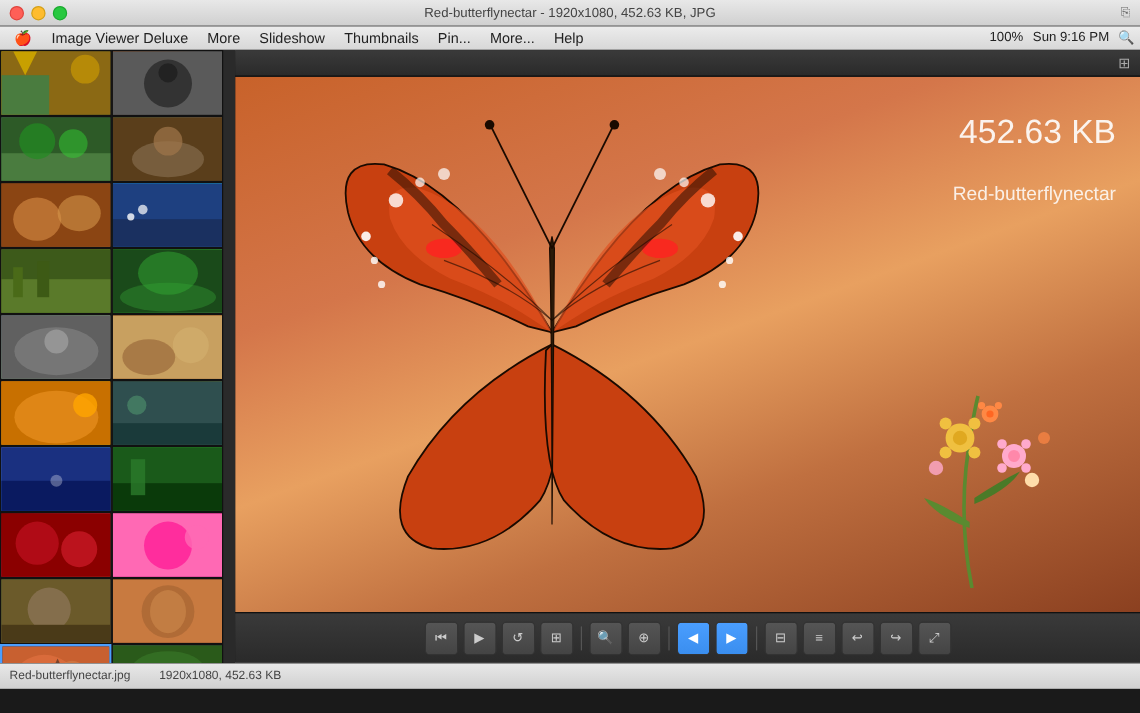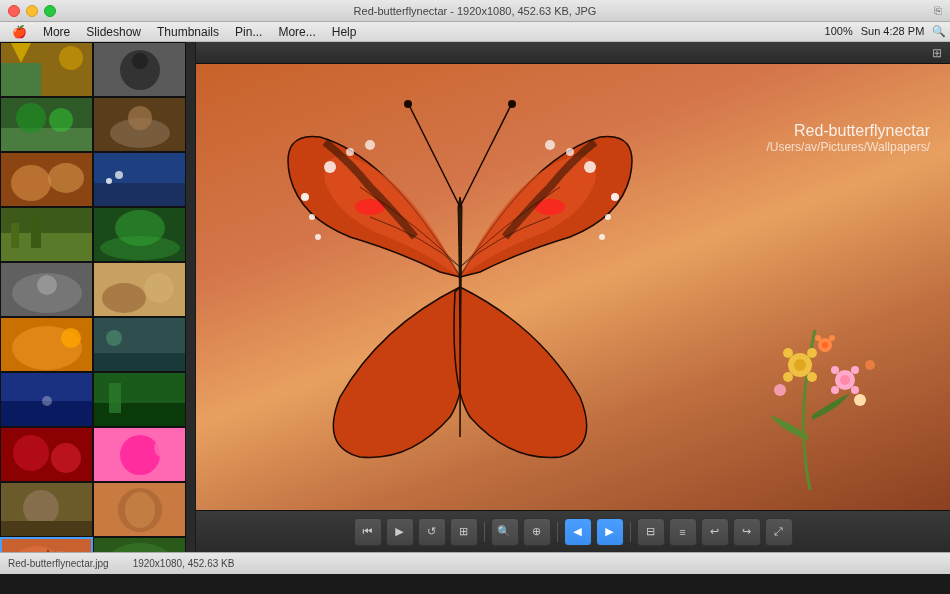--- a/index.html
+++ b/index.html
@@ -196,29 +196,30 @@
     <div class="tl tl-green"></div>
   </div>
   <div class="titlebar-title">Red-butterflynectar - 1920x1080, 452.63 KB, JPG</div>
   <div class="titlebar-right">
     <span class="titlebar-icon">⎘</span>
   </div>
 </div>
 
 <div class="menubar">
   <span class="menu-item">🍎</span>
+  <span class="menu-item">Image Viewer Deluxe</span>
   <span class="menu-item">More</span>
   <span class="menu-item">Slideshow</span>
   <span class="menu-item">Thumbnails</span>
   <span class="menu-item">Pin...</span>
   <span class="menu-item">More...</span>
   <span class="menu-item">Help</span>
   <div class="menu-right">
     <span>100%</span>
-    <span>Sun 4:28 PM</span>
+    <span>Sun 9:16 PM</span>
     <span>🔍</span>
   </div>
 </div>
 
 <div class="main-layout">
 
   <div class="sidebar">
 
     <div class="thumb-row">
       <div class="thumb-item t1">
@@ -478,22 +479,22 @@
           <circle cx="125" cy="55" r="3" fill="#ff6622"></circle>
           <circle cx="118" cy="48" r="3" fill="#ff8844"></circle>
           <circle cx="132" cy="48" r="3" fill="#ff8844"></circle>
 
           <circle cx="160" cy="110" r="6" fill="#ffddaa"></circle>
           <circle cx="80" cy="100" r="6" fill="#ffaacc" opacity="0.8"></circle>
           <circle cx="170" cy="75" r="5" fill="#ff8844" opacity="0.7"></circle>
         </svg>
 
         <div class="image-info-overlay">
+          <div class="info-size">452.63 KB</div>
           <div class="info-name">Red-butterflynectar</div>
-          <div class="info-path">/Users/av/Pictures/Wallpapers/</div>
         </div>
       </div>
     </div>
 
     <div class="bottom-toolbar">
       <div class="tb-btn" title="Skip Back">⏮</div>
       <div class="tb-btn" title="Play">▶</div>
       <div class="tb-btn" title="Rotate Left">↺</div>
       <div class="tb-btn" title="Grid">⊞</div>
       <div class="tb-separator"></div>

